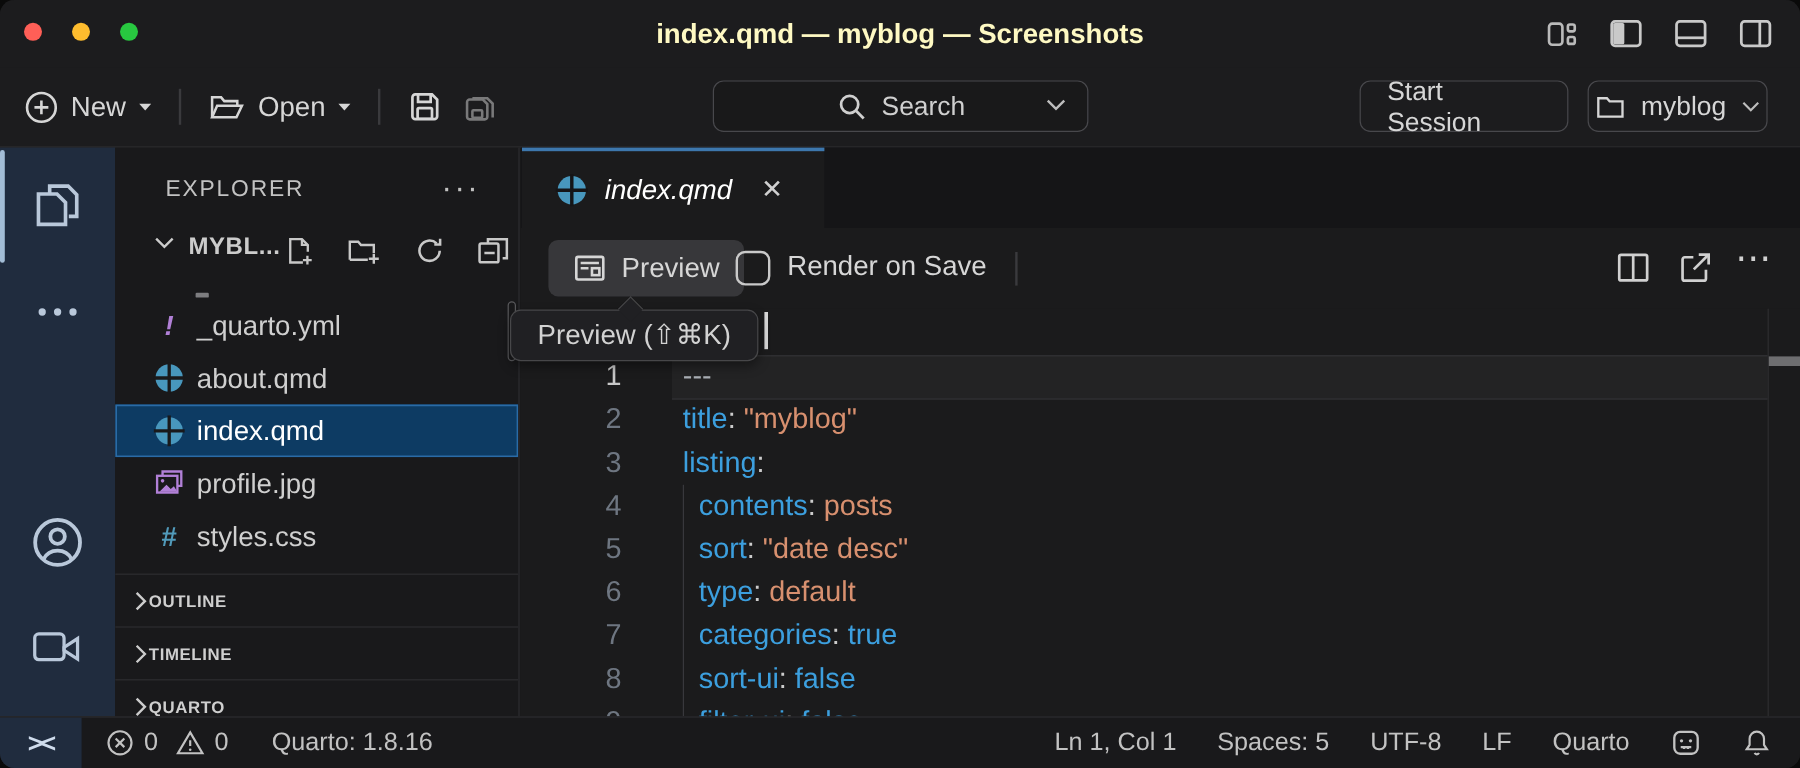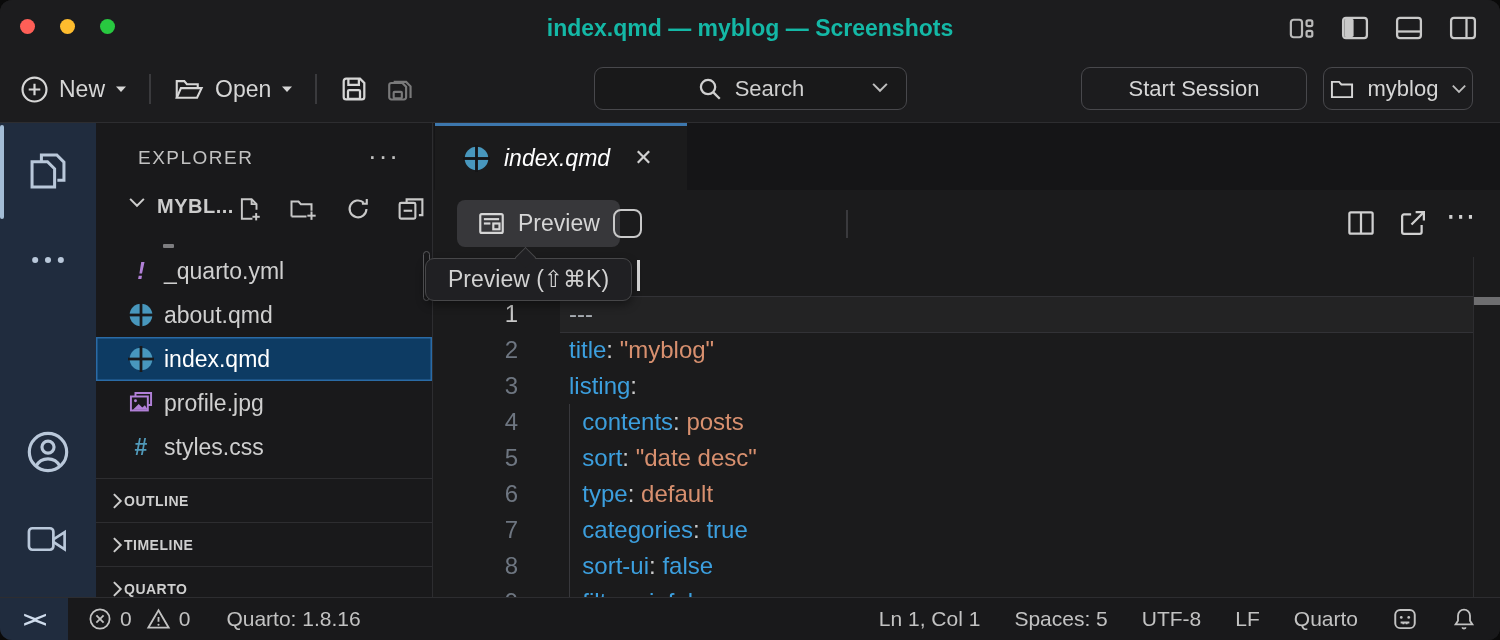--- a/index.html
+++ b/index.html
@@ -6,21 +6,21 @@
   *{box-sizing:border-box;font-family:"Liberation Sans","DejaVu Sans",sans-serif;}
   .window{position:relative;width:1500px;height:640px;background:#1b1b1c;border-radius:12px;overflow:hidden;}
 
   
   .titlebar{position:absolute;left:0;top:0;width:1500px;height:56px;background:#1c1c1e;}
   .traffic{position:absolute;top:19px;width:15px;height:15px;border-radius:50%;}
   .t-red{left:20px;background:var(--traffic_red);}
   .t-yellow{left:60px;background:var(--traffic_yellow);}
   .t-green{left:100px;background:var(--traffic_green);}
   .win-title{position:absolute;left:0;right:0;top:0;height:56px;display:flex;align-items:center;justify-content:center;
-    color:#14b8a6;font-size:23px;font-weight:600;}
+    color:#fef9c3;font-size:23px;font-weight:600;}
   .tb-icons{position:absolute;right:22px;top:0;height:56px;display:flex;align-items:center;gap:24px;}
   .tb-icons .icon{opacity:.92;}
 
   
   .toolbar{position:absolute;left:0;top:56px;width:1500px;height:67px;background:#1c1c1e;border-bottom:1px solid #2d2d30;}
   .tb-left{position:absolute;left:20px;top:0;height:66px;display:flex;align-items:center;gap:14px;color:#d6d6d6;font-size:23px;}
   .tb-btn{display:flex;align-items:center;gap:10px;cursor:default;}
   .v-sep{width:2px;height:30px;background:#3a3a3d;margin:0 8px;}
   .search-box{position:absolute;left:594px;top:11px;width:313px;height:43px;background:#19191a;border:1.5px solid #48484c;
     border-radius:9px;display:flex;align-items:center;justify-content:center;gap:12px;color:#cfcfcf;font-size:22px;}
@@ -205,21 +205,21 @@
       </span>
       <span>Search</span>
       <span class="icon search-chevron">
         <svg width="20" height="14" viewBox="0 0 16 10" fill="none" stroke="#bdbdbd" stroke-width="1.6">
           <path d="M2.5 2.5 8 8l5.5-5.5"></path>
         </svg>
       </span>
     </div>
 
     <div class="tb-right">
-      <div class="pill-btn" style="width:226px">
+      <div class="pill-btn" style="width:174px">
         <span>Start Session</span>
       </div>
       <div class="pill-btn" style="width:150px">
         <span class="icon">
           <svg width="28" height="26" viewBox="0 0 16 16" fill="none" stroke="#d6d6d6" stroke-width="1.2">
             <path d="M1.8 13V3.6h4.4l1.4 1.6h6.6V13H1.8z"></path>
           </svg>
         </span>
         <span>myblog</span>
         <span class="icon">
@@ -411,20 +411,21 @@
             <svg width="29" height="29" viewBox="0 0 16 16" fill="none" stroke="#d6d6d6" stroke-width="1.2">
               <rect x="1.8" y="2.8" width="12.4" height="10.4" rx="0.8"></rect>
               <line x1="3.8" y1="5.6" x2="12.2" y2="5.6"></line>
                 <line x1="3.8" y1="8" x2="7.4" y2="8"></line>
               <rect x="9" y="8" width="3.4" height="3.2"></rect>
             </svg>
           </span>
           <span>Preview</span>
         </div>
         <div class="rs-check"></div>
+        <div class="rs-label">Render on Save</div>
         <div class="ed-sep"></div>
         <span class="icon ed-ic" style="left:912px">
           <svg width="30" height="30" viewBox="0 0 16 16" fill="none" stroke="#d0d0d0" stroke-width="1.2">
             <rect x="1.8" y="2.3" width="12.4" height="11.4" rx="0.8"></rect>
               <line x1="8" y1="2.5" x2="8" y2="13.5"></line>
           </svg>
         </span>
         <span class="icon ed-ic" style="left:964px">
           <svg width="30" height="30" viewBox="0 0 16 16" fill="none" stroke="#d0d0d0" stroke-width="1.2">
             <path d="M7 3.4H3.2a1 1 0 0 0-1 1v8.4a1 1 0 0 0 1 1h8.4a1 1 0 0 0 1-1V9"></path>

